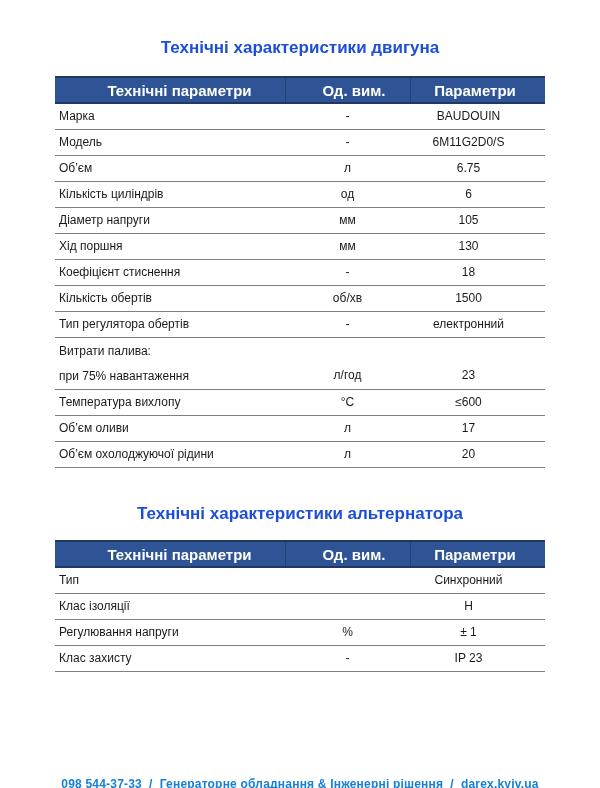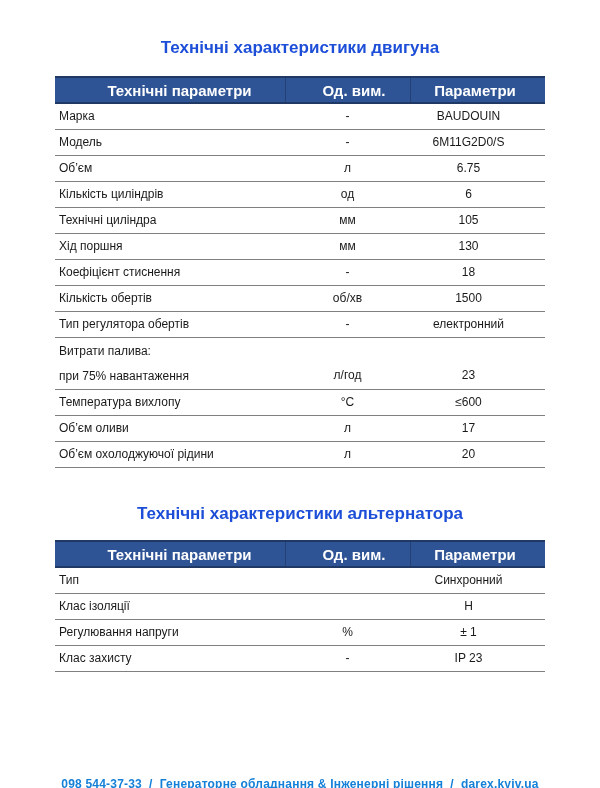--- a/index.html
+++ b/index.html
@@ -139,21 +139,21 @@
         <div class="tr">
     <div class="td col-param">
       <div>Кількість циліндрів</div>
 
     </div>
     <div class="td col-unit">од</div>
     <div class="td col-value">6</div>
   </div>
         <div class="tr">
     <div class="td col-param">
-      <div>Технічні циліндра</div>
+      <div>Діаметр напруги</div>
 
     </div>
     <div class="td col-unit">мм</div>
     <div class="td col-value">105</div>
   </div>
         <div class="tr">
     <div class="td col-param">
       <div>Хід поршня</div>
 
     </div>

